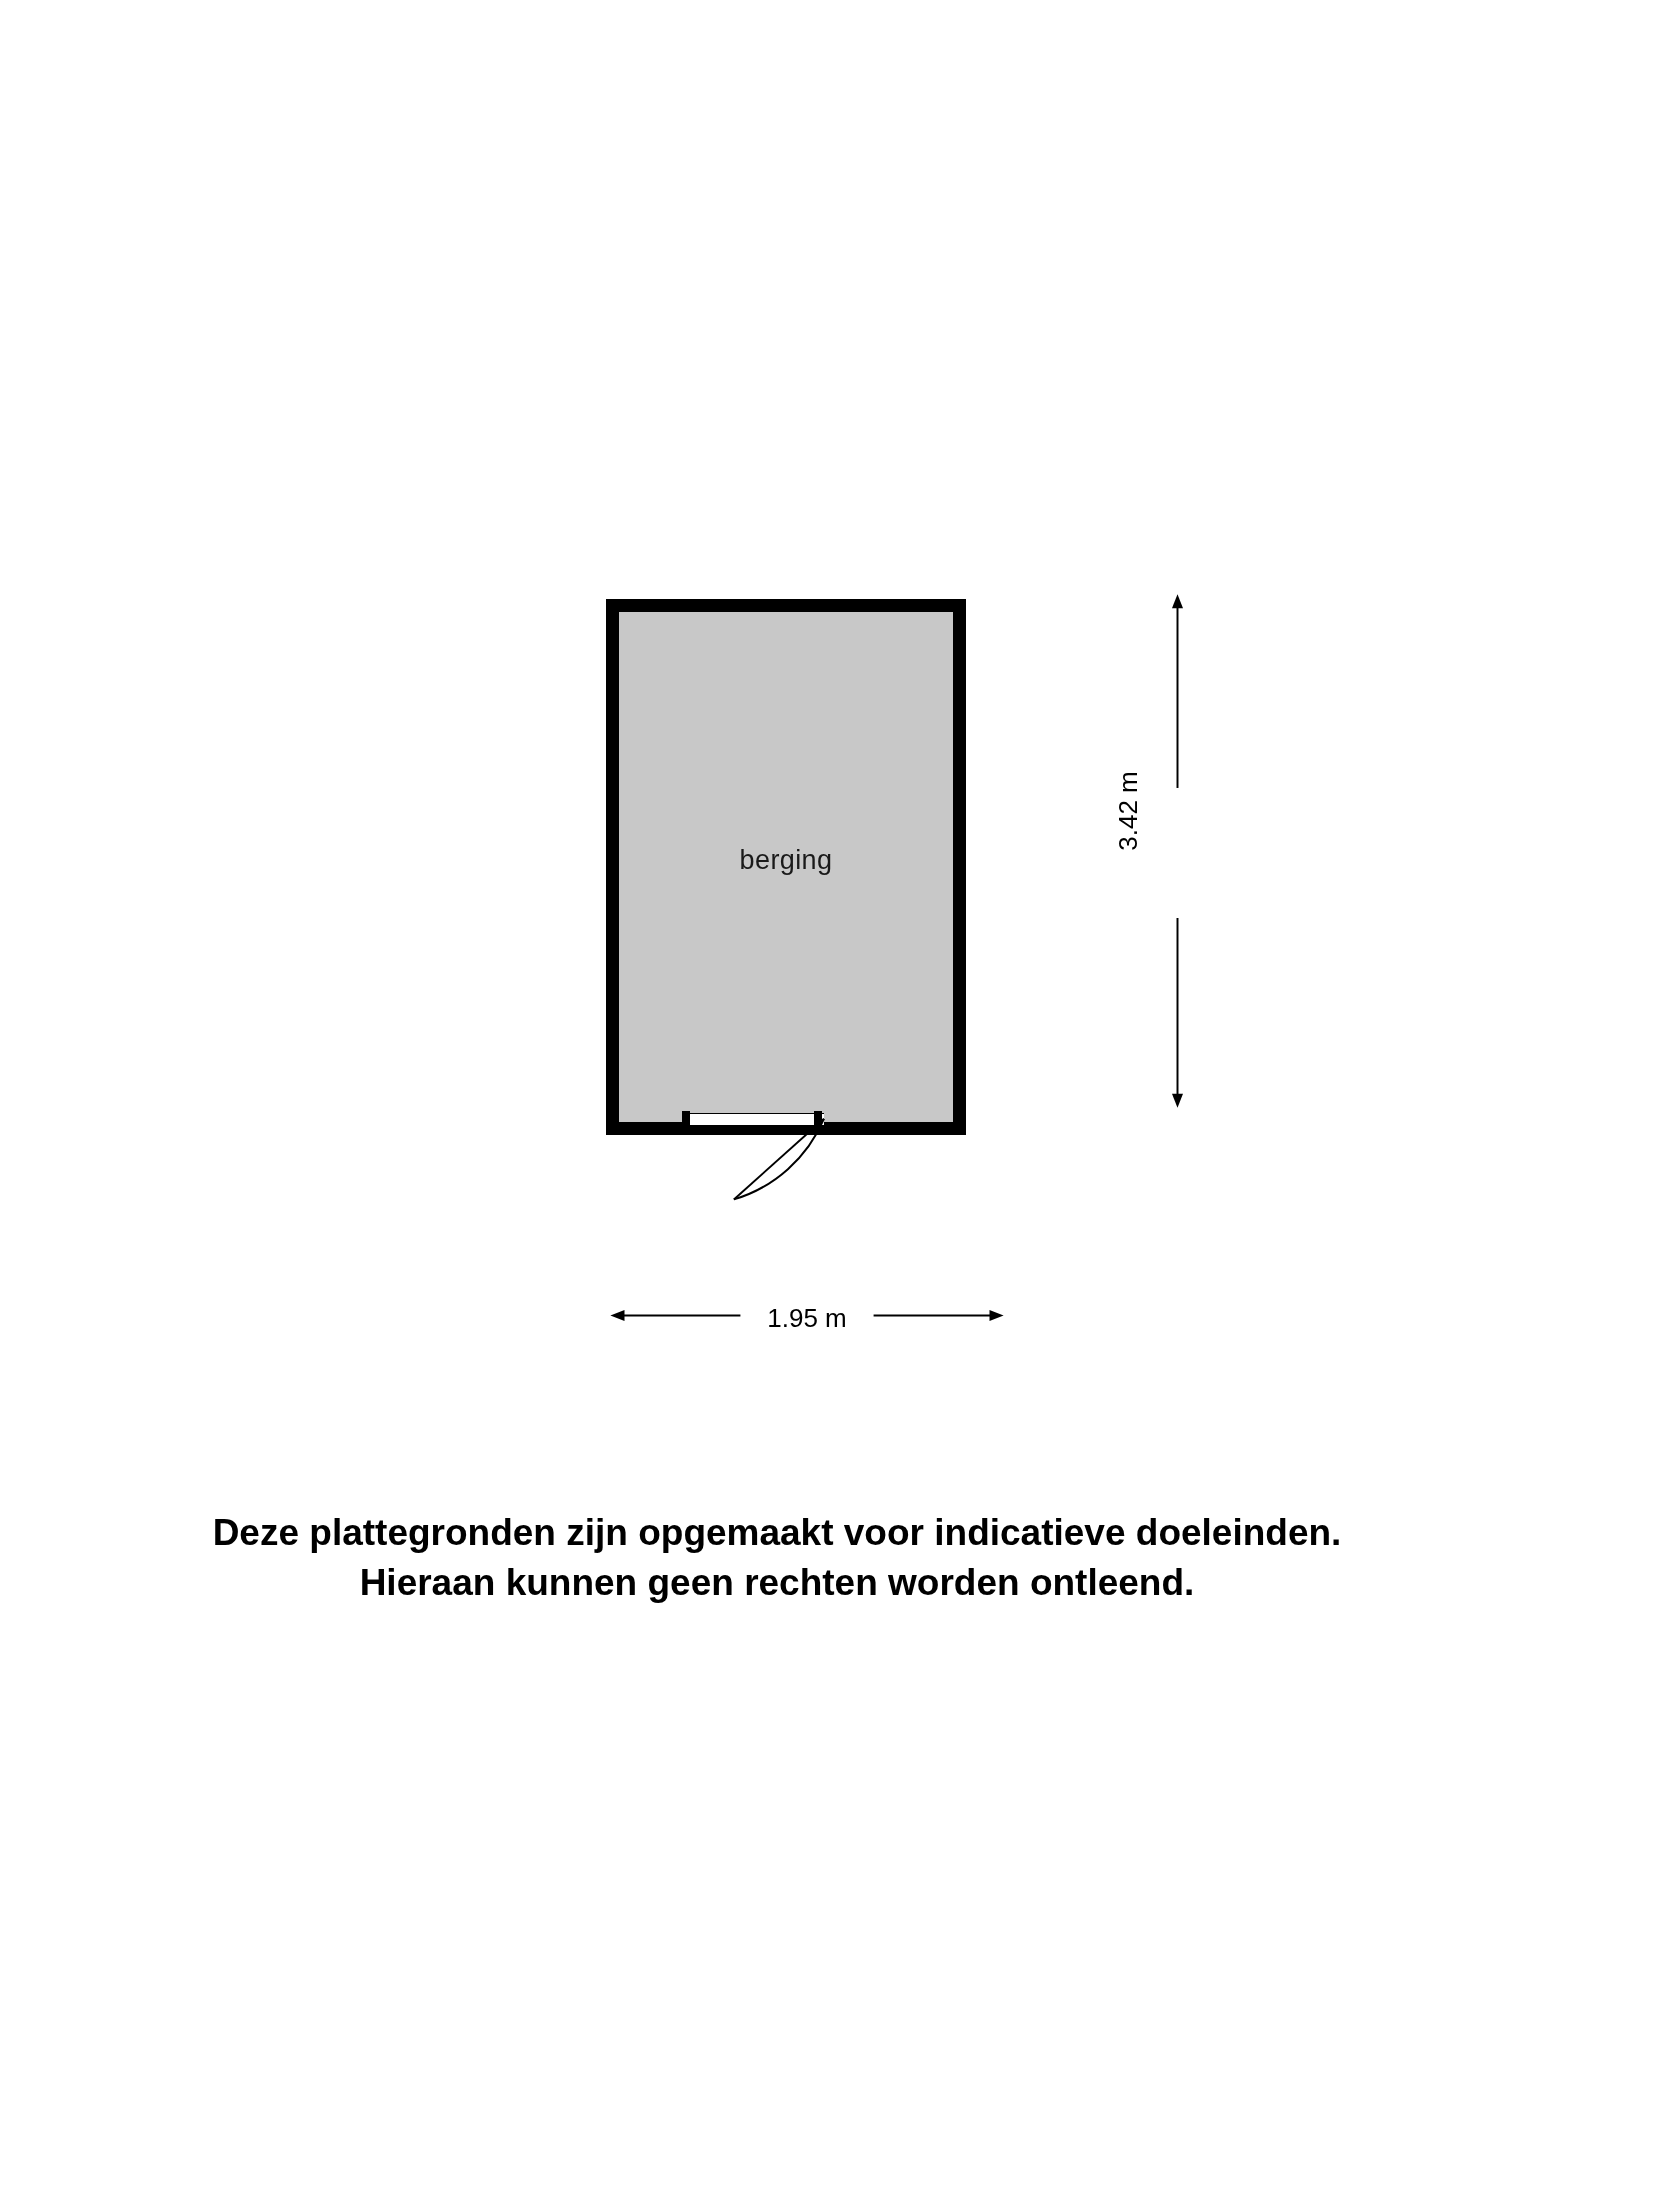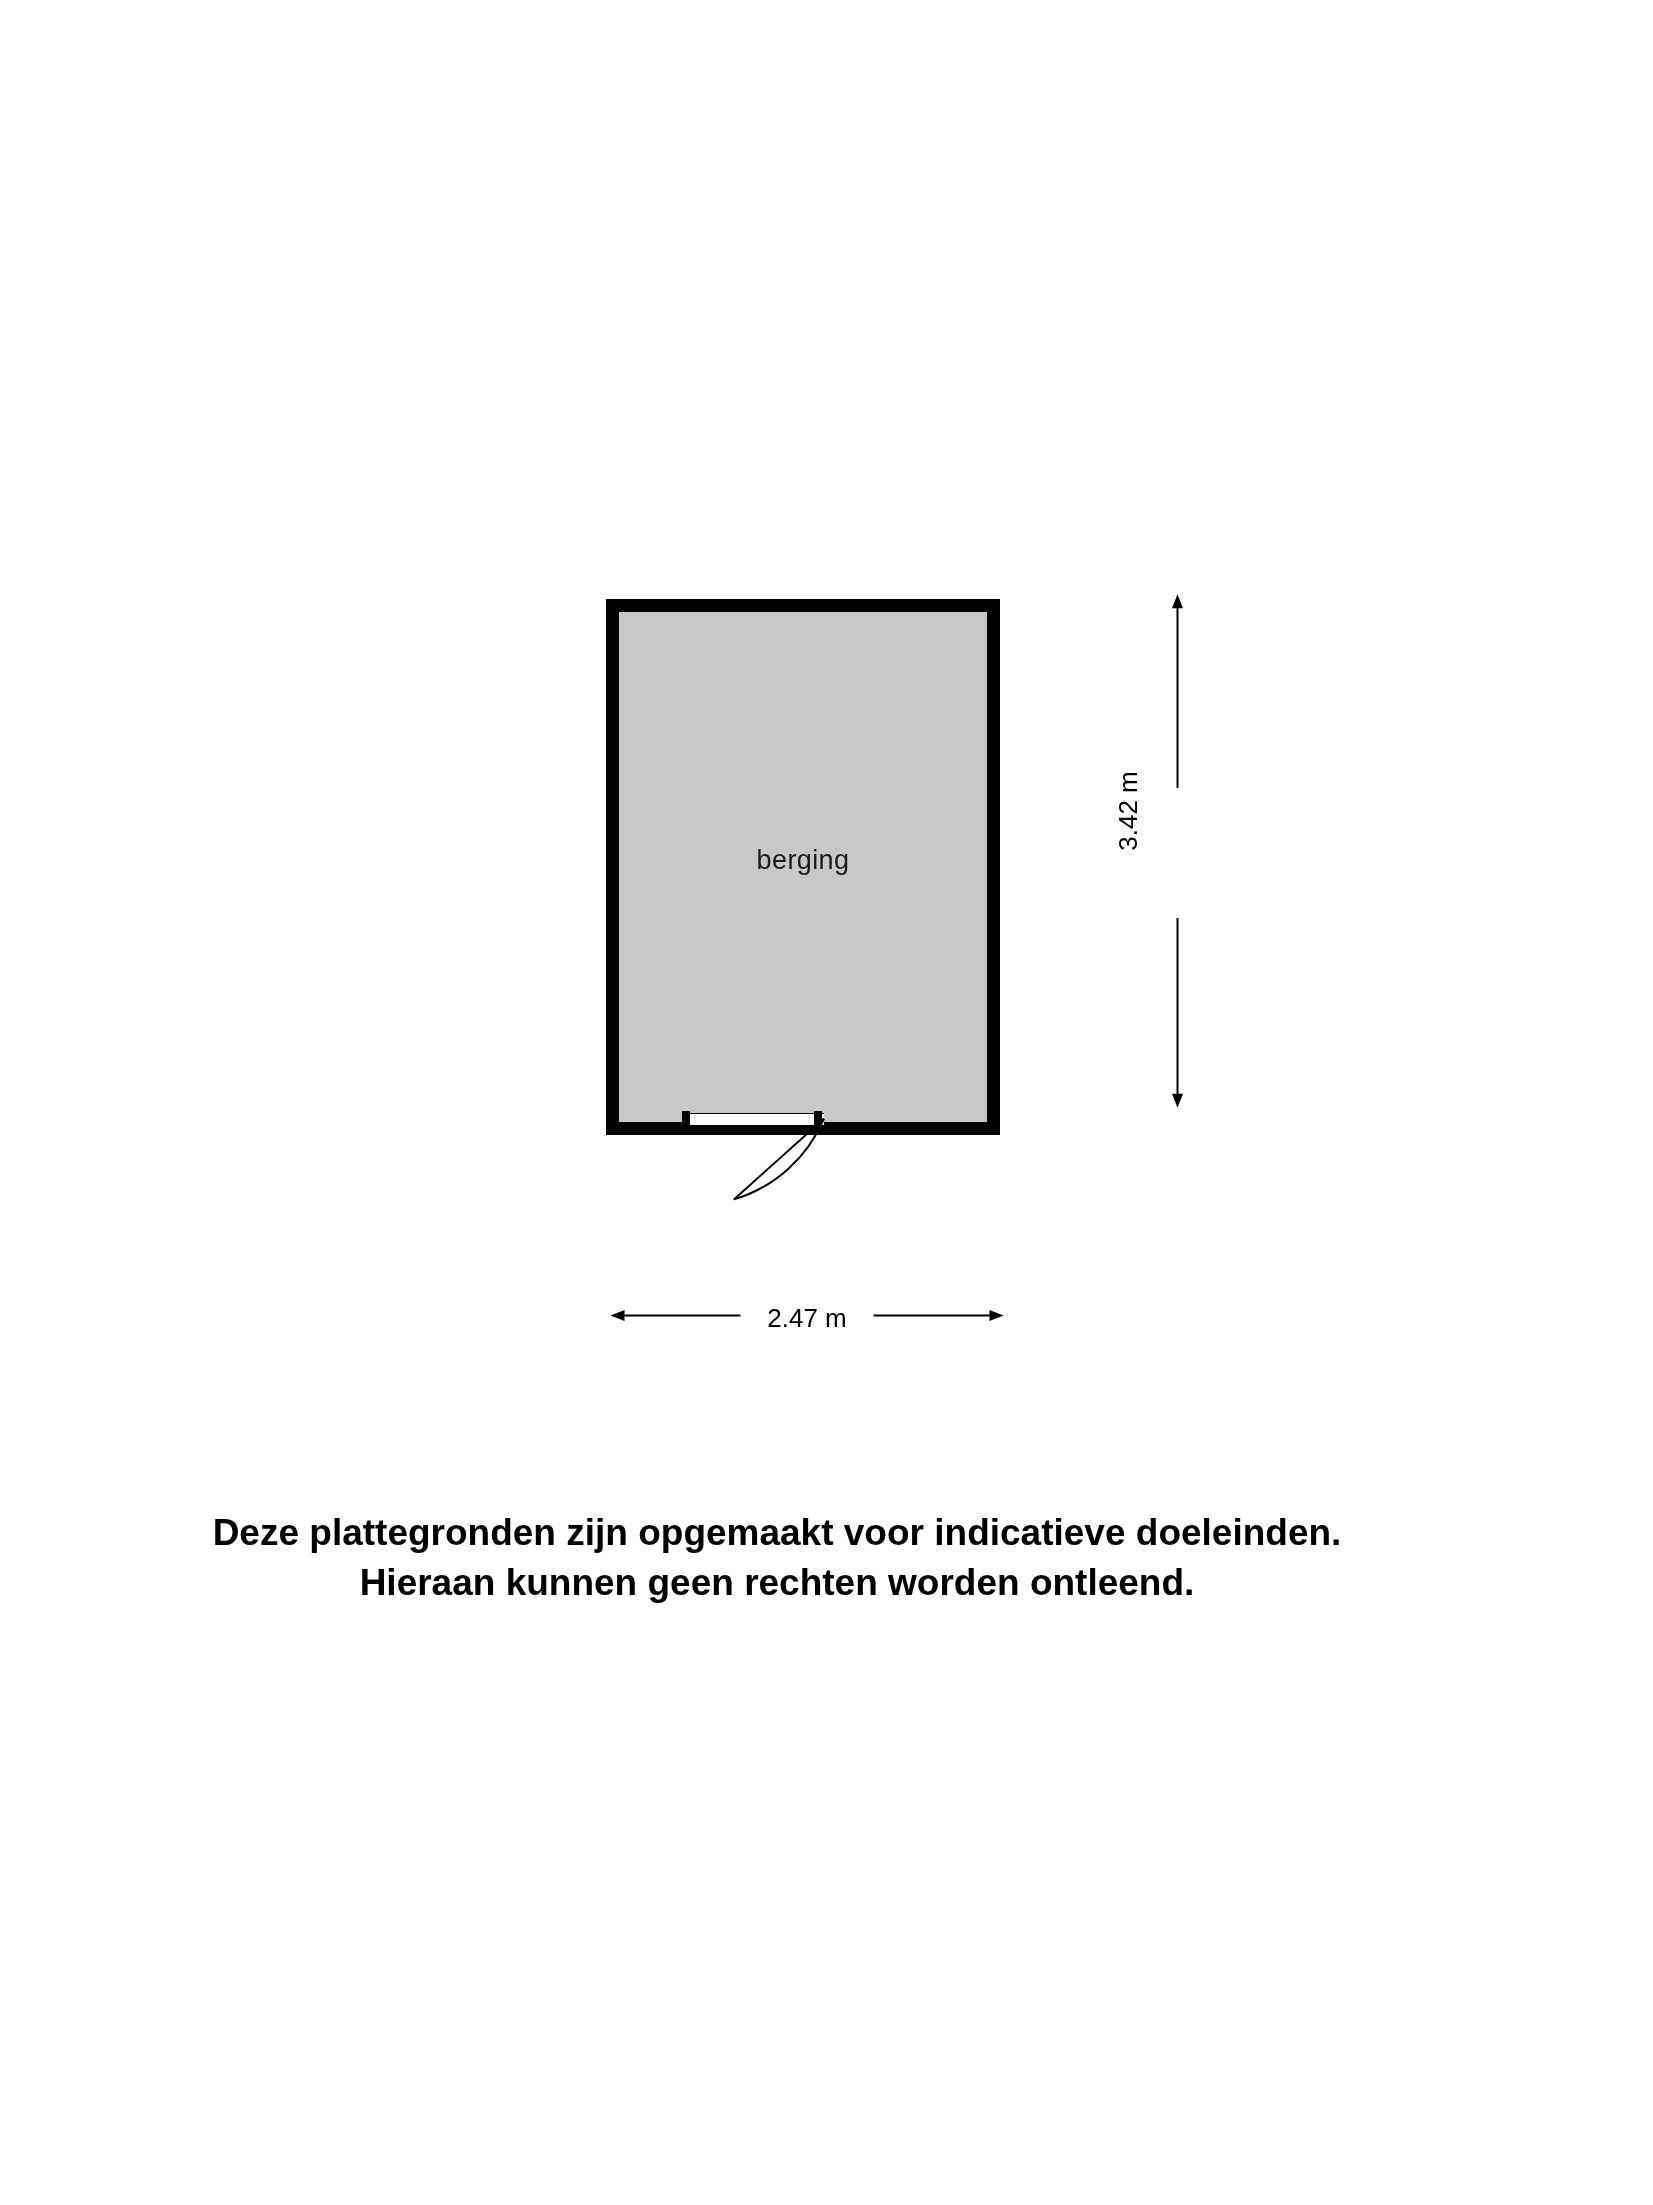--- a/index.html
+++ b/index.html
@@ -26,21 +26,21 @@
   
   .room {
     position: absolute;
     box-sizing: border-box;
     background: #c8c8c8;
     border: 13.4px solid #000000;
   }
   #room-berging {
     left: 606px;
     top: 599px;
-    width: 394px;
+    width: 360px;
     height: 536px;
   }
   .room-label {
     position: absolute;
     width: 100%;
     text-align: center;
     font-size: 27px;
     color: #1a1a1a;
     letter-spacing: 0.4px;
     font-family: "Liberation Sans", sans-serif;
@@ -166,21 +166,21 @@
     <polygon points="55,656 48,638 62,638" fill="#000000"></polygon>
   </svg>
   <div class="dim-text" id="dim-vertical-text">3.42 m</div>
 
   <svg id="dim-horizontal" class="dim-svg" viewBox="0 0 510 60">
     <line x1="14" y1="30" x2="170" y2="30" stroke="#000000" stroke-width="2.5"></line>
     <line x1="340" y1="30" x2="496" y2="30" stroke="#000000" stroke-width="2.5"></line>
     <polygon points="4,30 22,23 22,37" fill="#000000"></polygon>
     <polygon points="506,30 488,23 488,37" fill="#000000"></polygon>
   </svg>
-  <div class="dim-text" id="dim-horizontal-text">2.47 m</div>
+  <div class="dim-text" id="dim-horizontal-text">1.95 m</div>
 
   <div id="disclaimer">
     <span class="line">Deze plattegronden zijn opgemaakt voor indicatieve doeleinden.</span>
     <span class="line">Hieraan kunnen geen rechten worden ontleend.</span>
   </div>
 
 </div>
 
 
 </body></html>

